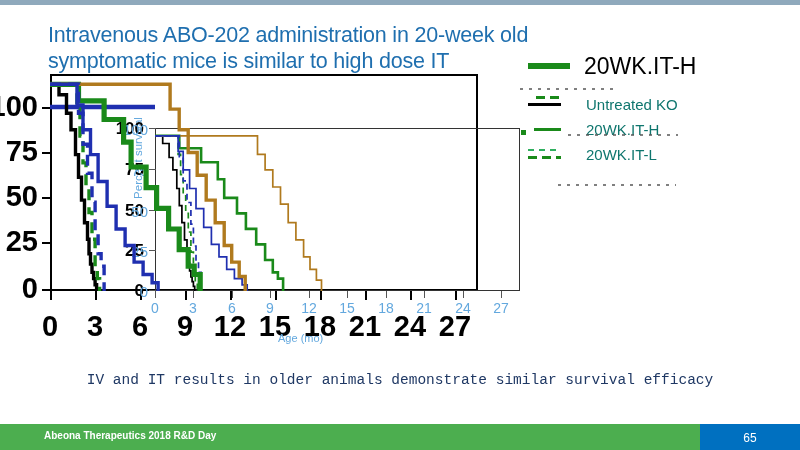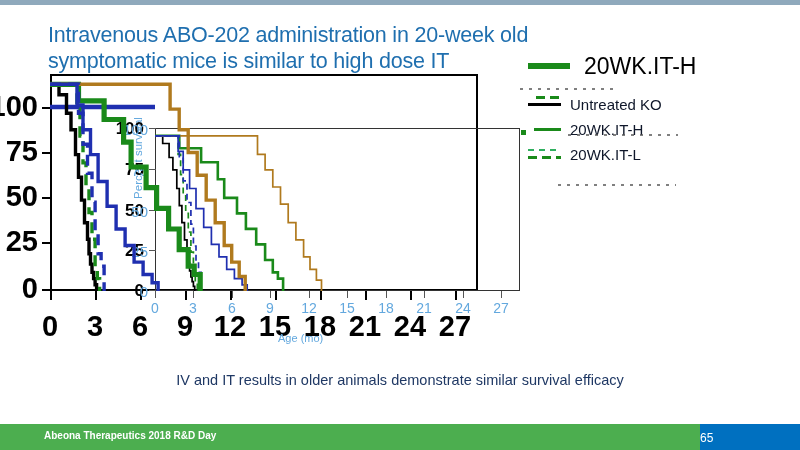--- a/index.html
+++ b/index.html
@@ -69,47 +69,47 @@
 
   
   .legend-big{position:absolute;left:528px;top:52px;width:270px;}
   .legend-big .row{display:flex;align-items:center;height:28px;}
   .legend-big .swatch{width:42px;height:6px;background:#1A8A1A;margin-right:14px;}
   .legend-big .lbl{font-size:23px;color:#000;font-family:"Liberation Sans", sans-serif;}
 
   .legend-small{position:absolute;left:528px;top:92px;width:270px;}
   .legend-small .row{display:flex;align-items:center;height:25px;}
   .legend-small .sw{width:33px;height:11px;margin-right:9px;position:relative;flex:0 0 33px;}
-  .legend-small .lbl{font-size:15px;color:#0f172a;font-family:"Liberation Sans", sans-serif;white-space:nowrap;}
+  .legend-small .lbl{font-size:15px;color:#0f766e;font-family:"Liberation Sans", sans-serif;white-space:nowrap;margin-left:16px;}
 
   
   .ln-solid{position:absolute;left:0;top:4px;width:33px;height:3px;}
   .ln-solid.thin{height:1.6px;top:5px;}
   .ln-dash{position:absolute;left:0;top:4px;width:33px;height:3px;
            background-image:linear-gradient(to right,currentColor 0 9px,transparent 9px 14px);
            background-size:14px 3px;background-repeat:repeat-x;}
   .ln-dash.thin{height:1.8px;top:5px;background-size:11px 2px;
            background-image:linear-gradient(to right,currentColor 0 6px,transparent 6px 11px);}
   
   .ghost{position:absolute;height:2px;background-image:linear-gradient(to right,#555 0 3px,transparent 3px 9px);
          background-size:9px 2px;background-repeat:repeat-x;opacity:.75;}
 
   
   .caption{
     position:absolute;left:0;top:372px;width:800px;text-align:center;
-    color:#1F3864;font-size:14.5px;font-family:Liberation Sans, sans-serif;
+    color:#1F3864;font-size:14.5px;font-family:Liberation Mono, monospace;
   }
 
   
   .footer{position:absolute;left:0;bottom:0;width:800px;height:26px;}
   .footer-green{position:absolute;left:0;top:0;width:700px;height:26px;background:#4CAE4F;}
   .footer-blue{position:absolute;left:700px;top:0;width:100px;height:26px;background:#0070C0;}
   .footer-txt{position:absolute;left:44px;top:6px;color:#fff;font-size:10px;font-weight:bold;
               font-family:"Liberation Sans", sans-serif;}
-  .footer-num{position:absolute;left:700px;top:7px;width:100px;text-align:left;color:#fff;font-size:12px;
+  .footer-num{position:absolute;left:700px;top:7px;width:100px;text-align:center;color:#fff;font-size:12px;
               font-family:"Liberation Sans", sans-serif;}
 
   svg{overflow:visible;}
 </style>
 </head>
 <body>
 
 <div id="slide">
 
   <div class="top-bar"></div>

